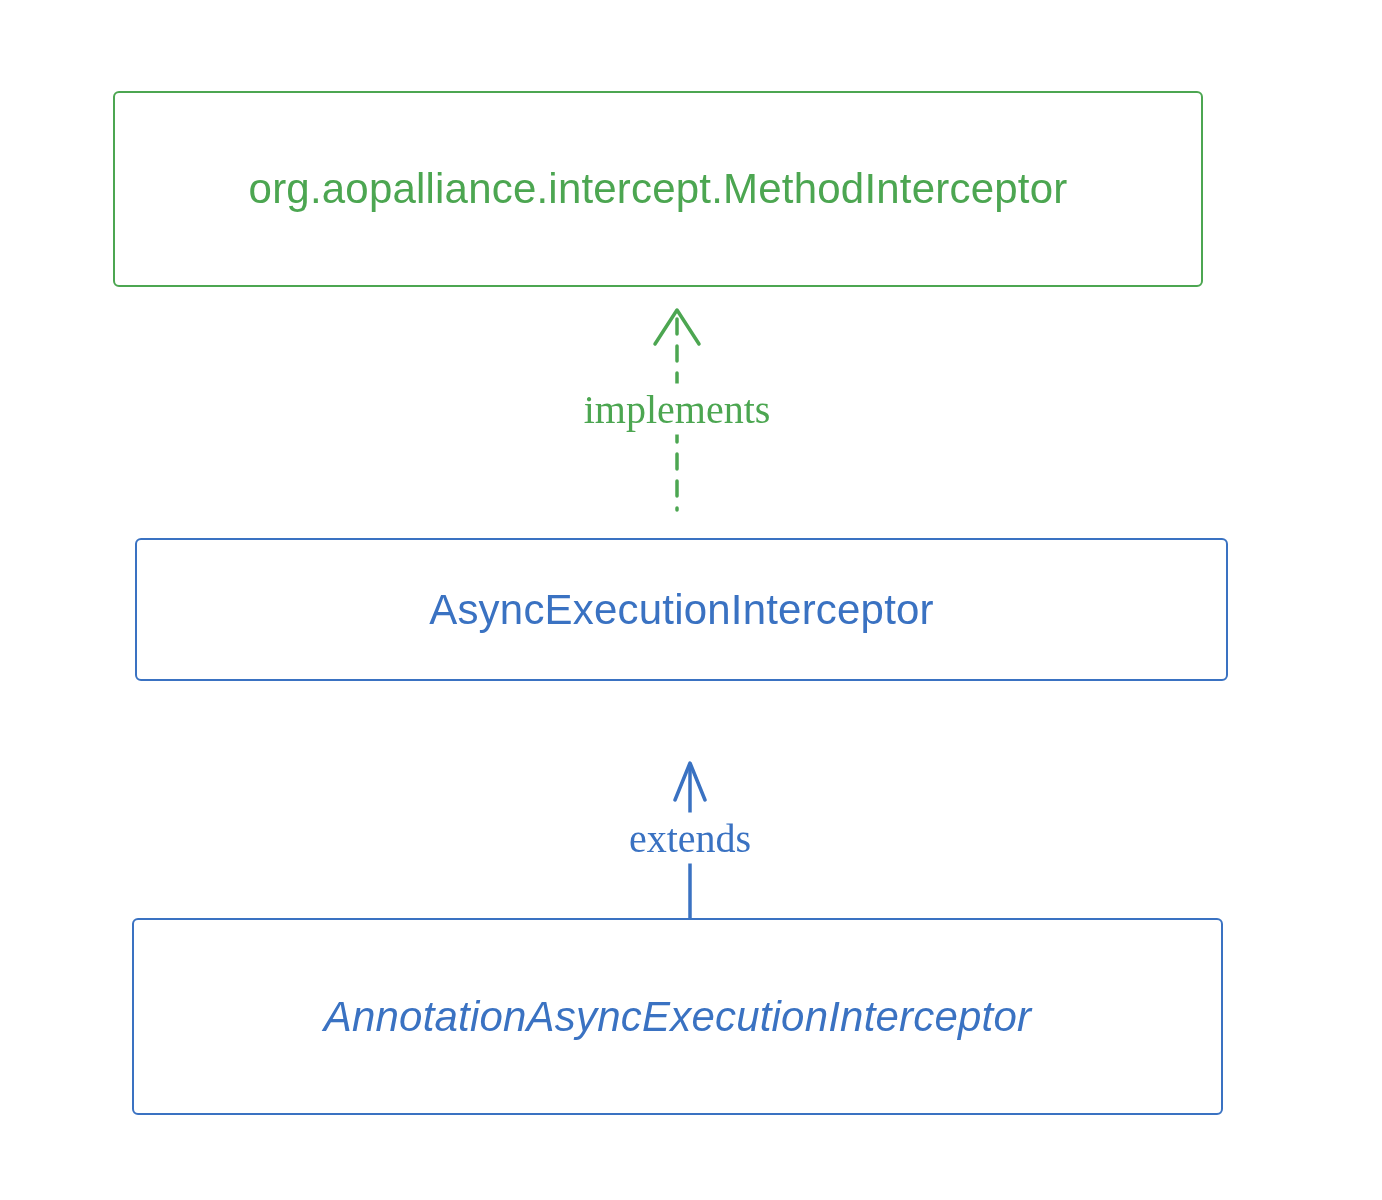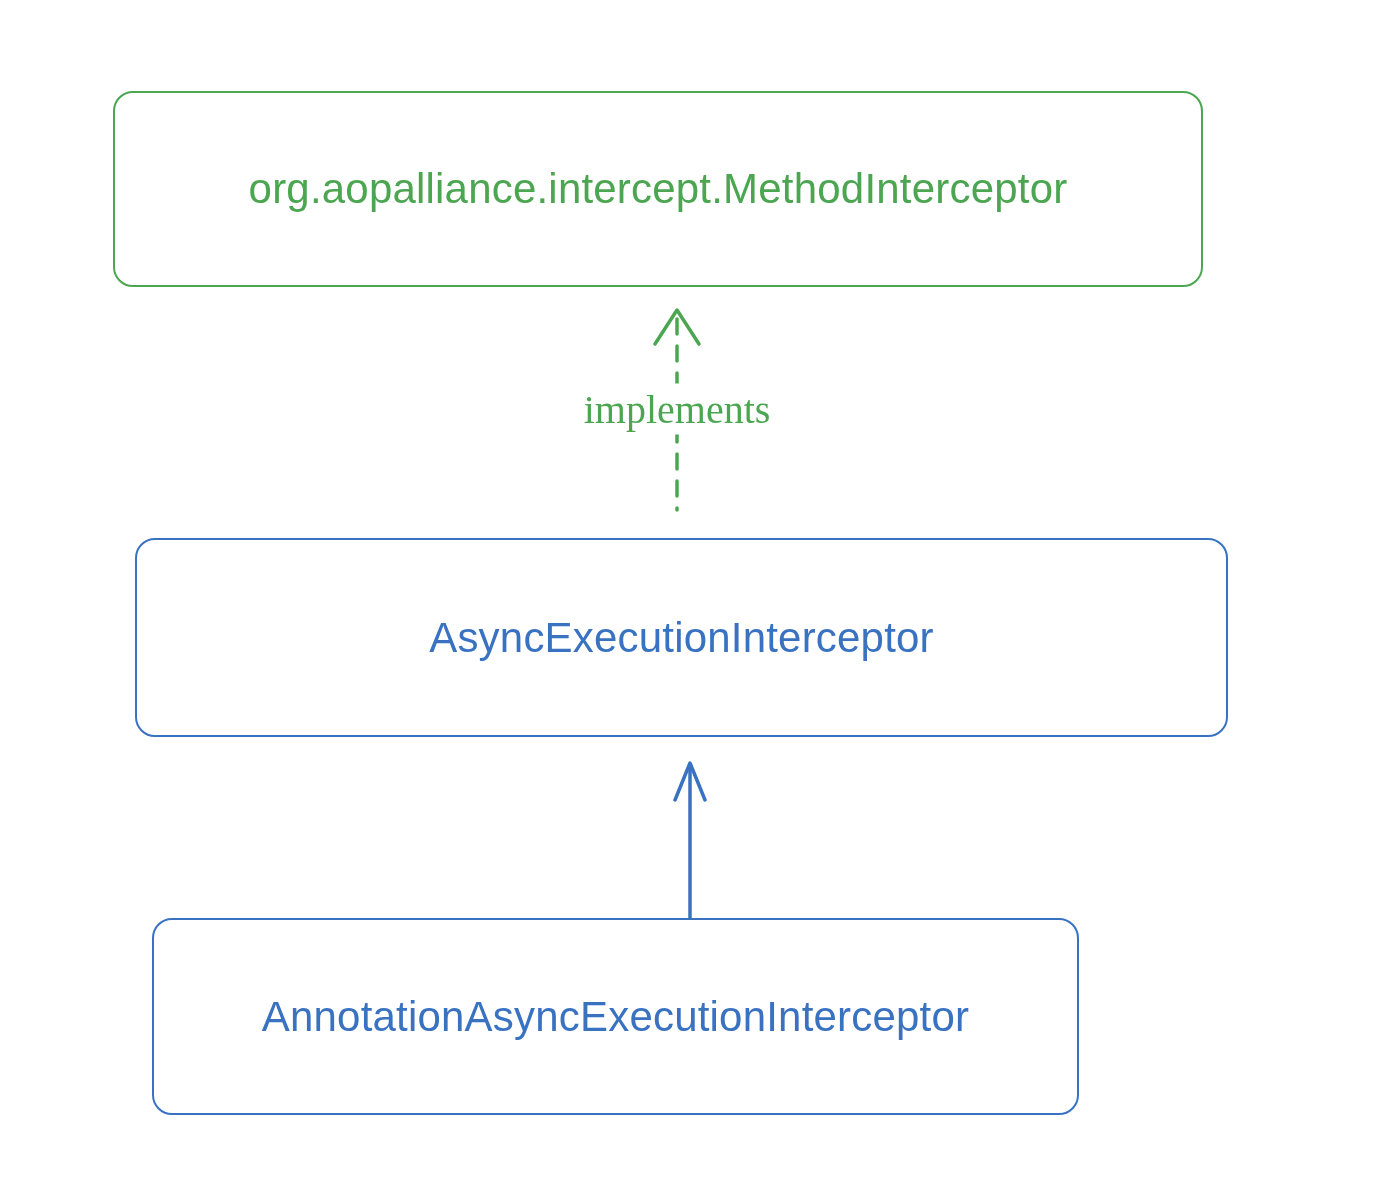--- a/index.html
+++ b/index.html
@@ -13,44 +13,45 @@
     height: 1200px;
     background: var(--background, #ffffff);
     font-family: "Liberation Sans", sans-serif;
     overflow: hidden;
   }
   .node {
     position: absolute;
     display: flex;
     align-items: center;
     justify-content: center;
-    border-radius: 20px;
+    border-radius: 6px;
     background: #ffffff;
     box-sizing: border-box;
   }
   .node-label {
     font-size: 42px;
     letter-spacing: 0.2px;
     white-space: nowrap;
   }
   .node-green {
     left: 113px; top: 91px;
     width: 1090px; height: 196px;
     border: 2.5px solid var(--green, #4CA651);
   }
   .node-green .node-label { color: var(--green, #4CA651); }
   .node-blue-mid {
     left: 135px; top: 538px;
-    width: 1093px; height: 199px;
+    width: 1093px; height: 143px;
     border: 2.5px solid var(--blue, #3A72C2);
   }
   .node-blue-bottom {
-    left: 152px; top: 918px;
-    width: 927px; height: 197px;
+    left: 132px; top: 918px;
+    width: 1091px; height: 197px;
     border: 2.5px solid var(--blue, #3A72C2);
+    font-style: italic;
   }
   .node-blue-mid .node-label,
   .node-blue-bottom .node-label { color: var(--blue, #3A72C2); }
 
   .connector {
     position: absolute;
     overflow: visible;
   }
   .connector-implements {
     left: 640px; top: 303px;
@@ -94,18 +95,19 @@
   <div class="edge-label edge-label-implements">implements</div>
 
   <div class="node node-blue-mid">
     <span class="node-label">AsyncExecutionInterceptor</span>
   </div>
 
   <svg class="connector connector-extends" viewBox="0 0 60 163" xmlns="http://www.w3.org/2000/svg">
     <path d="M 15 44 L 30 7 L 45 44" fill="none" stroke-width="3.5" stroke-linecap="round" stroke-linejoin="round" stroke="#3A72C2"></path>
     <line x1="30" y1="8" x2="30" y2="162" stroke-width="3.5" stroke-linecap="butt" stroke="#3A72C2"></line>
   </svg>
+  <div class="edge-label edge-label-extends">extends</div>
 
   <div class="node node-blue-bottom">
     <span class="node-label">AnnotationAsyncExecutionInterceptor</span>
   </div>
 
 </div>
 
 </body></html>

